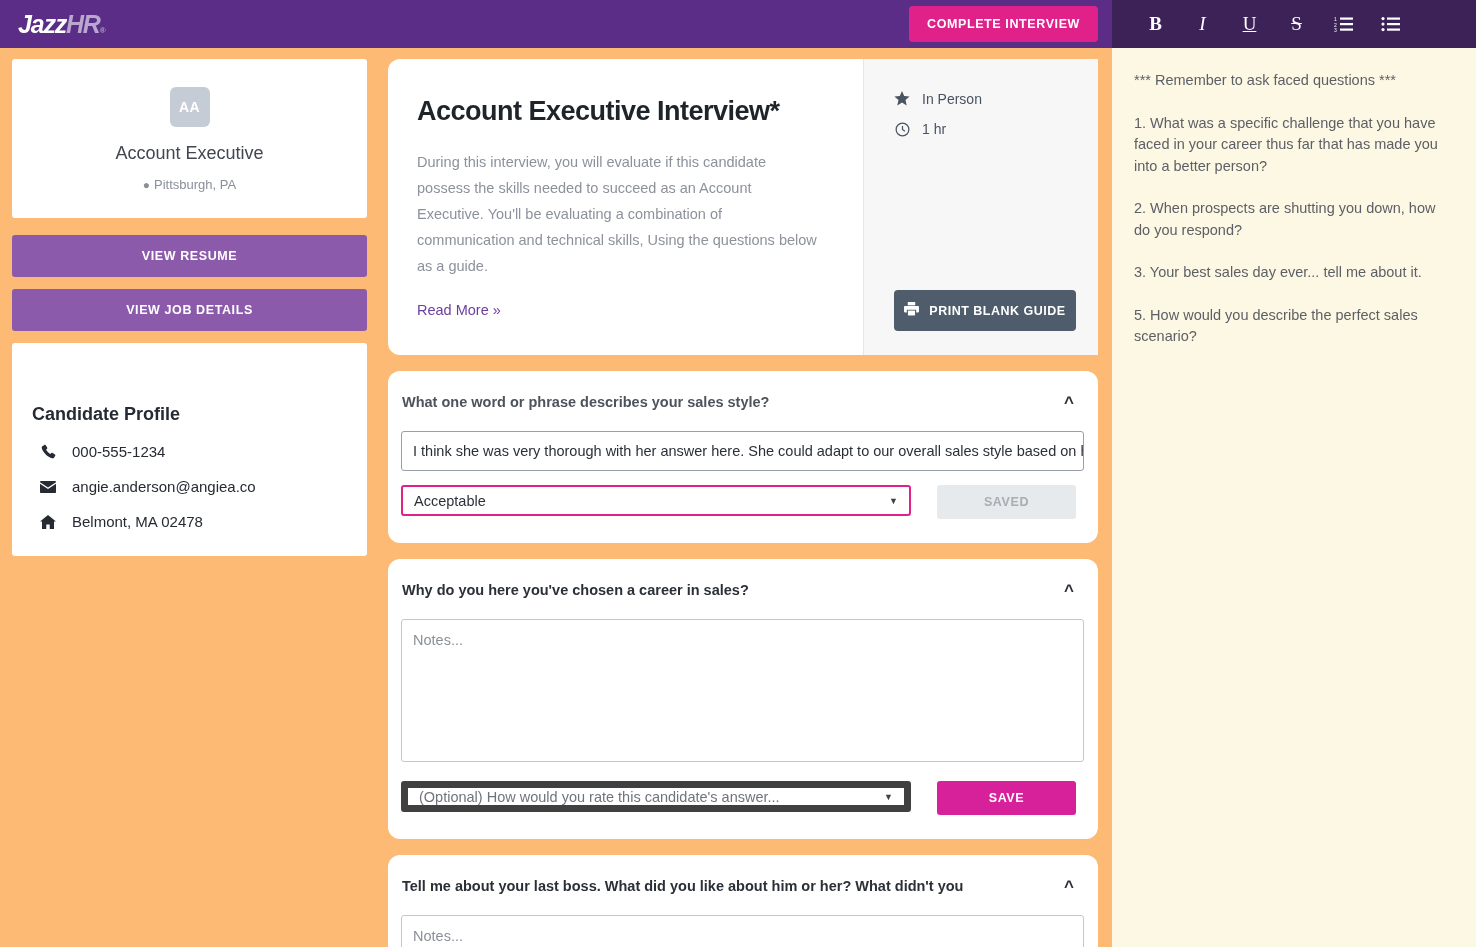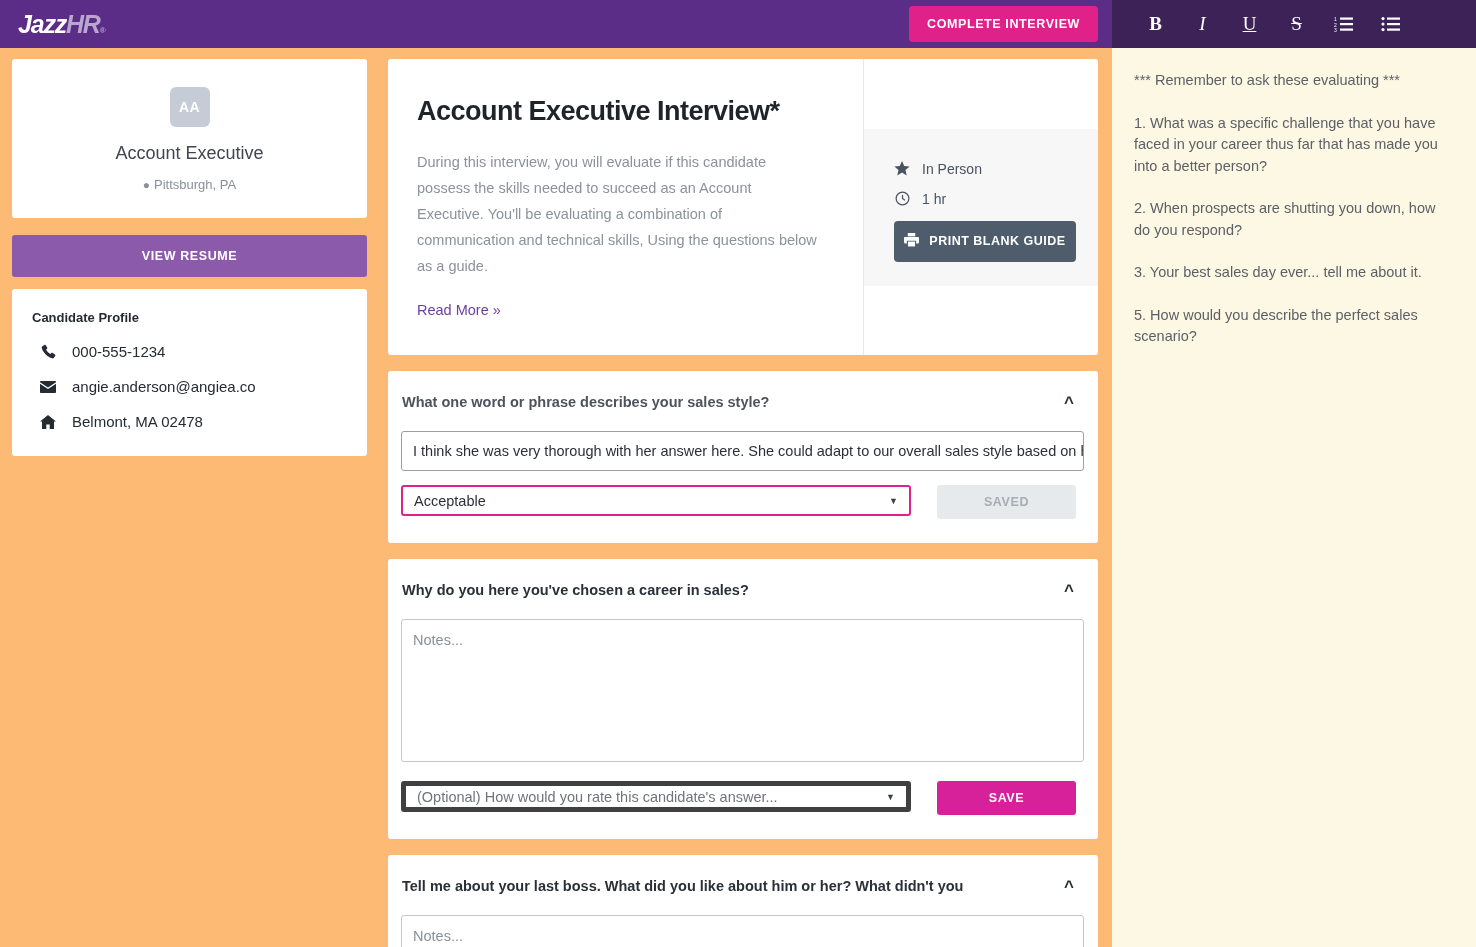--- a/index.html
+++ b/index.html
@@ -157,24 +157,25 @@
     margin-bottom: 12px;
     cursor: pointer;
     font-family: "Liberation Sans", sans-serif;
   }
 
   .contact-card {
     padding: 21px 20px 26px;
     margin-top: 9px;
   }
   .contact-title {
-    font-size: 13px;
+    font-size: 18px;
     font-weight: bold;
     color: #262b33;
     margin-bottom: 18px;
+    margin-top: 40px;
   }
   .contact-row {
     display: flex;
     align-items: center;
     gap: 14px;
     margin-bottom: 18px;
     padding-left: 6px;
   }
   .contact-row:last-child { margin-bottom: 0; }
   .c-icon {
@@ -187,23 +188,22 @@
   .c-text { font-size: 15px; color: #262b33; }
 
   
   .main {
     flex: 1;
     padding: 11px 14px 0 9px;
     overflow: hidden;
   }
   .panel {
     background: #ffffff;
-    border-radius: 3px;
+    border-radius: 12px;
     margin-bottom: 16px;
-    align-items: center;
   }
 
   .intro-panel { display: flex; }
   .intro-left {
     flex: 1;
     padding: 37px 40px 36px 29px;
     border-right: 1px solid #e6e8eb;
   }
   .intro-title {
     font-size: 27px;
@@ -319,21 +319,21 @@
   .notes-area::placeholder { color: #8a8f99; }
 
   .row {
     display: flex;
     gap: 26px;
     align-items: stretch;
   }
   .select {
     flex: 0 0 510px;
     height: 31px;
-    border: 5px solid #404040;
+    border: 7px solid #404040;
     border-radius: 3px;
     background: #fff;
     display: flex;
     align-items: center;
     padding: 0 11px;
     font-size: 14.5px;
     color: #2b3038;
     position: relative;
     cursor: pointer;
   }
@@ -420,20 +420,21 @@
       <div class="card profile-card">
         <div class="avatar">AA</div>
         <div class="cand-title">Account Executive</div>
         <div class="cand-loc">
           <span class="pin">●</span>
           <span>Pittsburgh, PA</span>
         </div>
       </div>
 
       <button class="side-btn">VIEW RESUME</button>
+      <button class="side-btn">VIEW JOB DETAILS</button>
 
       <div class="card contact-card">
         <div class="contact-title">Candidate Profile</div>
         <div class="contact-row">
           <span class="c-icon">
             <svg width="15" height="15" viewBox="0 0 16 16" fill="#262b33">
                 <path d="M3.6 1.1 1.4 2.5c-.6.4-.8 1.1-.6 1.8C2 9 6.9 13.9 12 15.3c.7.2 1.4 0 1.8-.6l1.4-2.2c.3-.5.2-1.1-.3-1.4l-2.5-1.6c-.4-.3-1-.2-1.4.2l-.9 1C8.4 9.6 6.5 7.7 5.4 6l1-.9c.4-.4.5-1 .2-1.4L5 1.4c-.3-.5-.9-.6-1.4-.3z"></path>
               </svg>
           </span>
           <span class="c-text">000-555-1234</span>
@@ -531,21 +532,21 @@
         <div class="q-head">
           <div class="q-text dark">Tell me about your last boss. What did you like about him or her? What didn't you</div>
           <div class="chevron">^</div>
         </div>
         <textarea class="notes-area" placeholder="Notes..." style=""></textarea>
       </div>
 
     </div>
 
     <div class="notes-panel">
-      <div class="note-line">*** Remember to ask these evaluating ***</div>
+      <div class="note-line">*** Remember to ask faced questions ***</div>
       <div class="note-line">1. What was a specific challenge that you have faced in your career thus far that has made you into a better person?</div>
       <div class="note-line">2. When prospects are shutting you down, how do you respond?</div>
       <div class="note-line">3. Your best sales day ever... tell me about it.</div>
       <div class="note-line">5. How would you describe the perfect sales scenario?</div>
     </div>
 
   </div>
 </div>
 
 </body></html>

